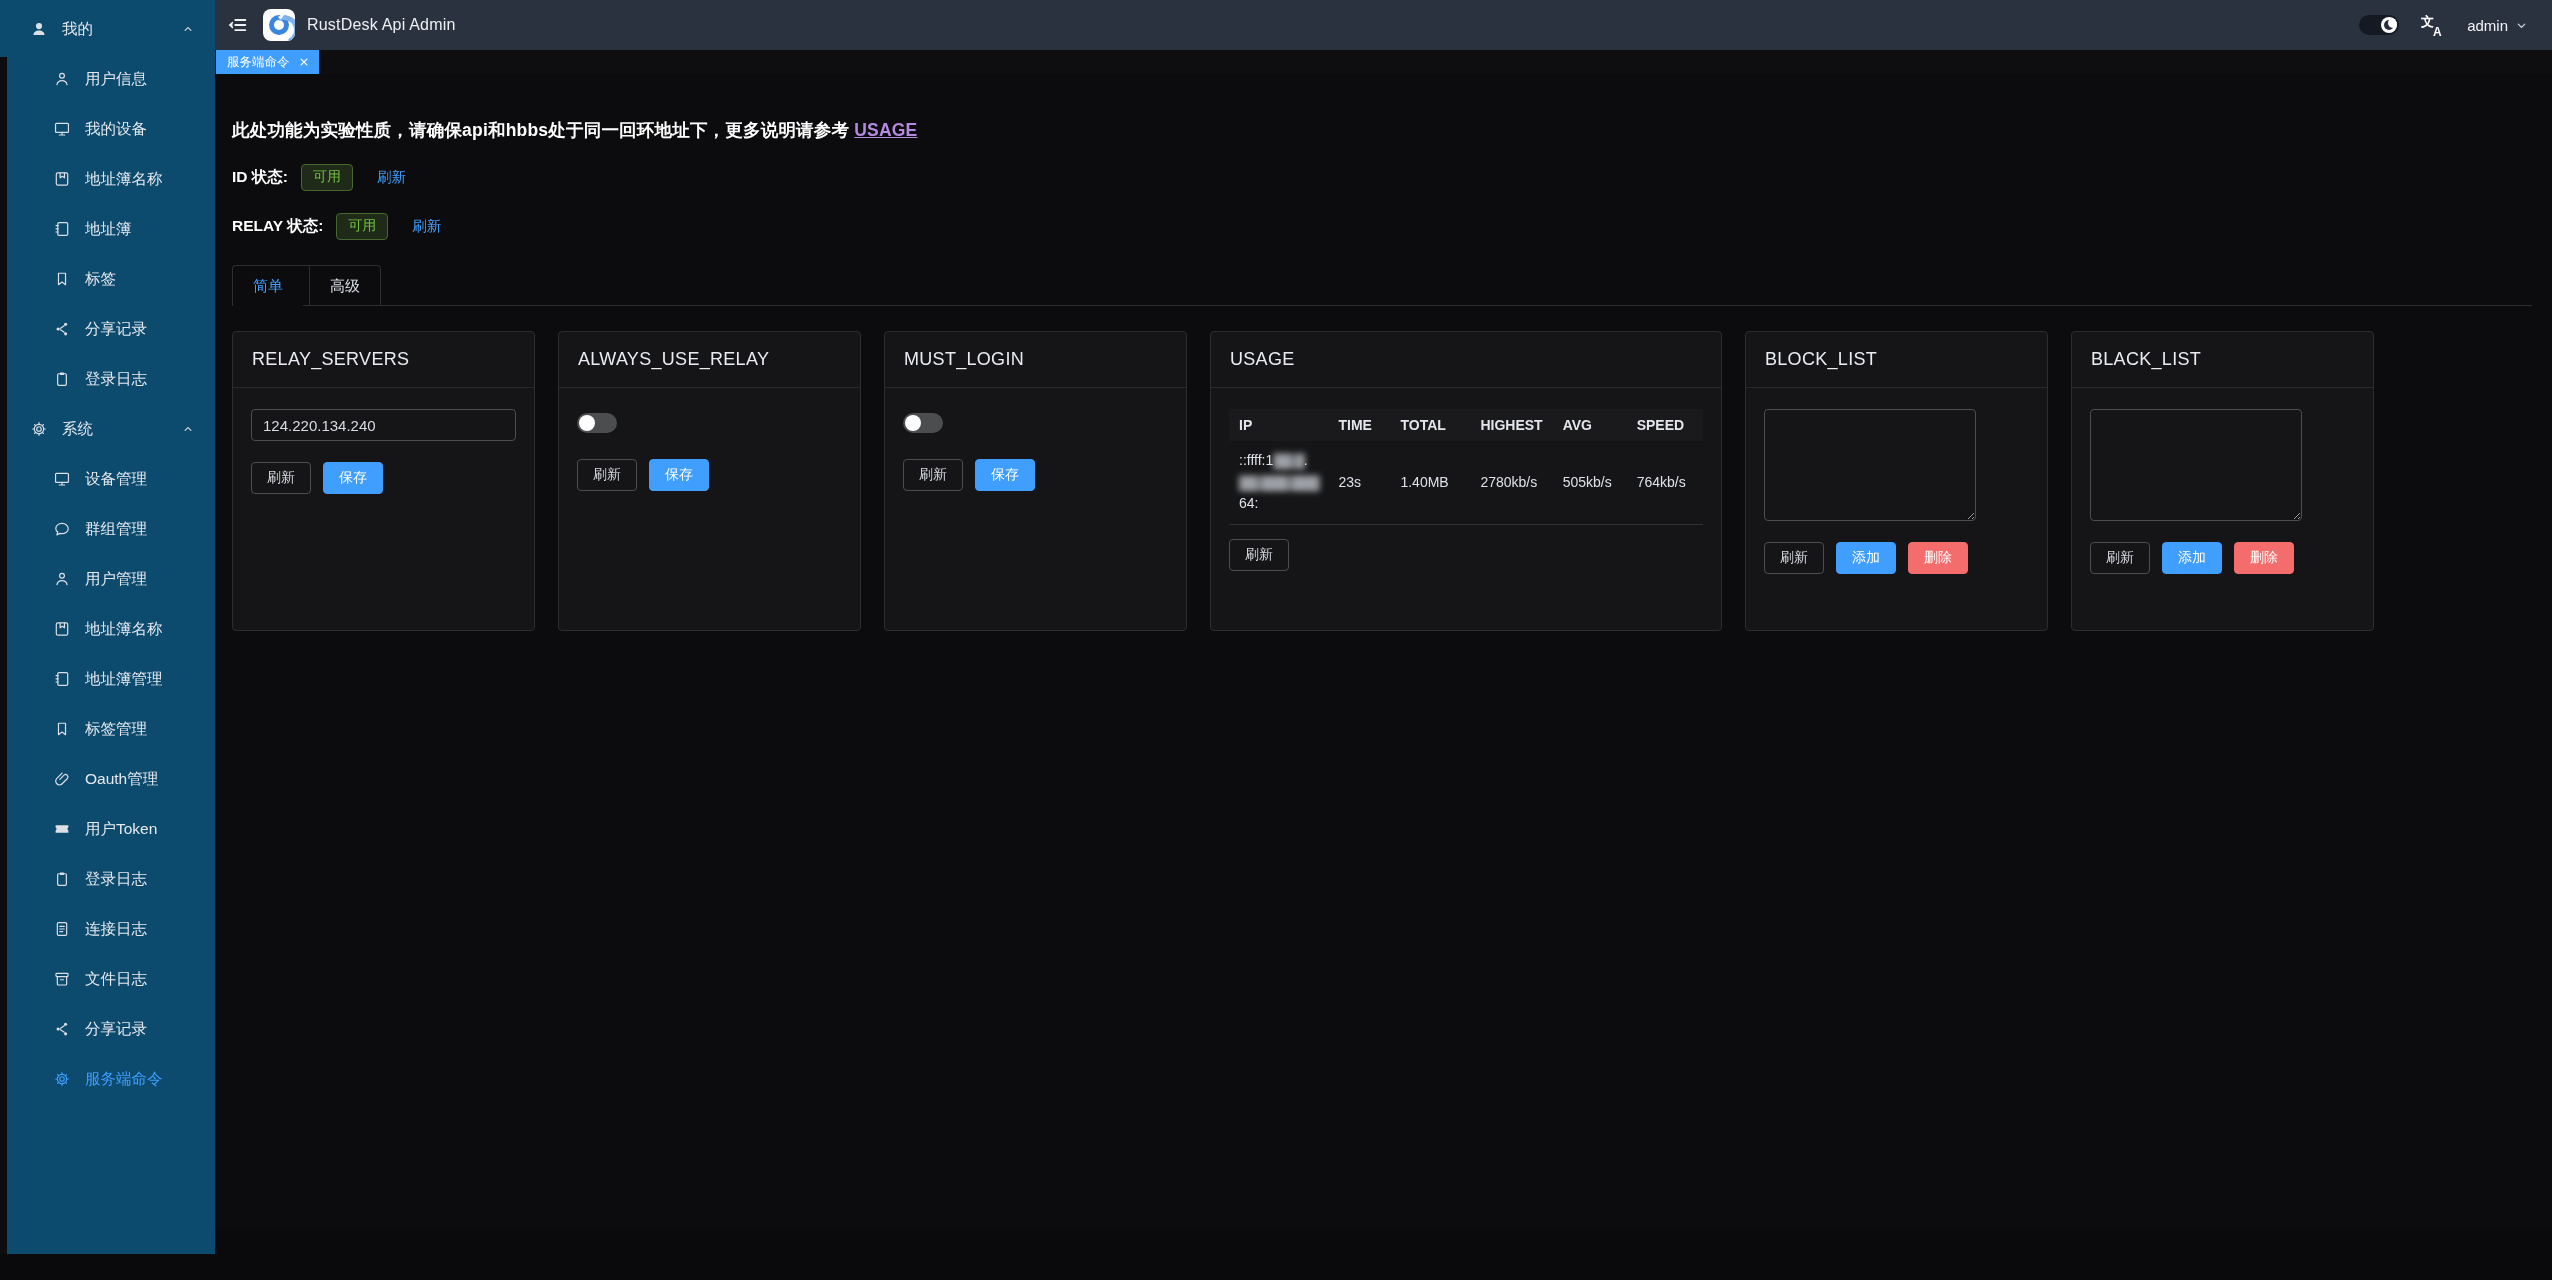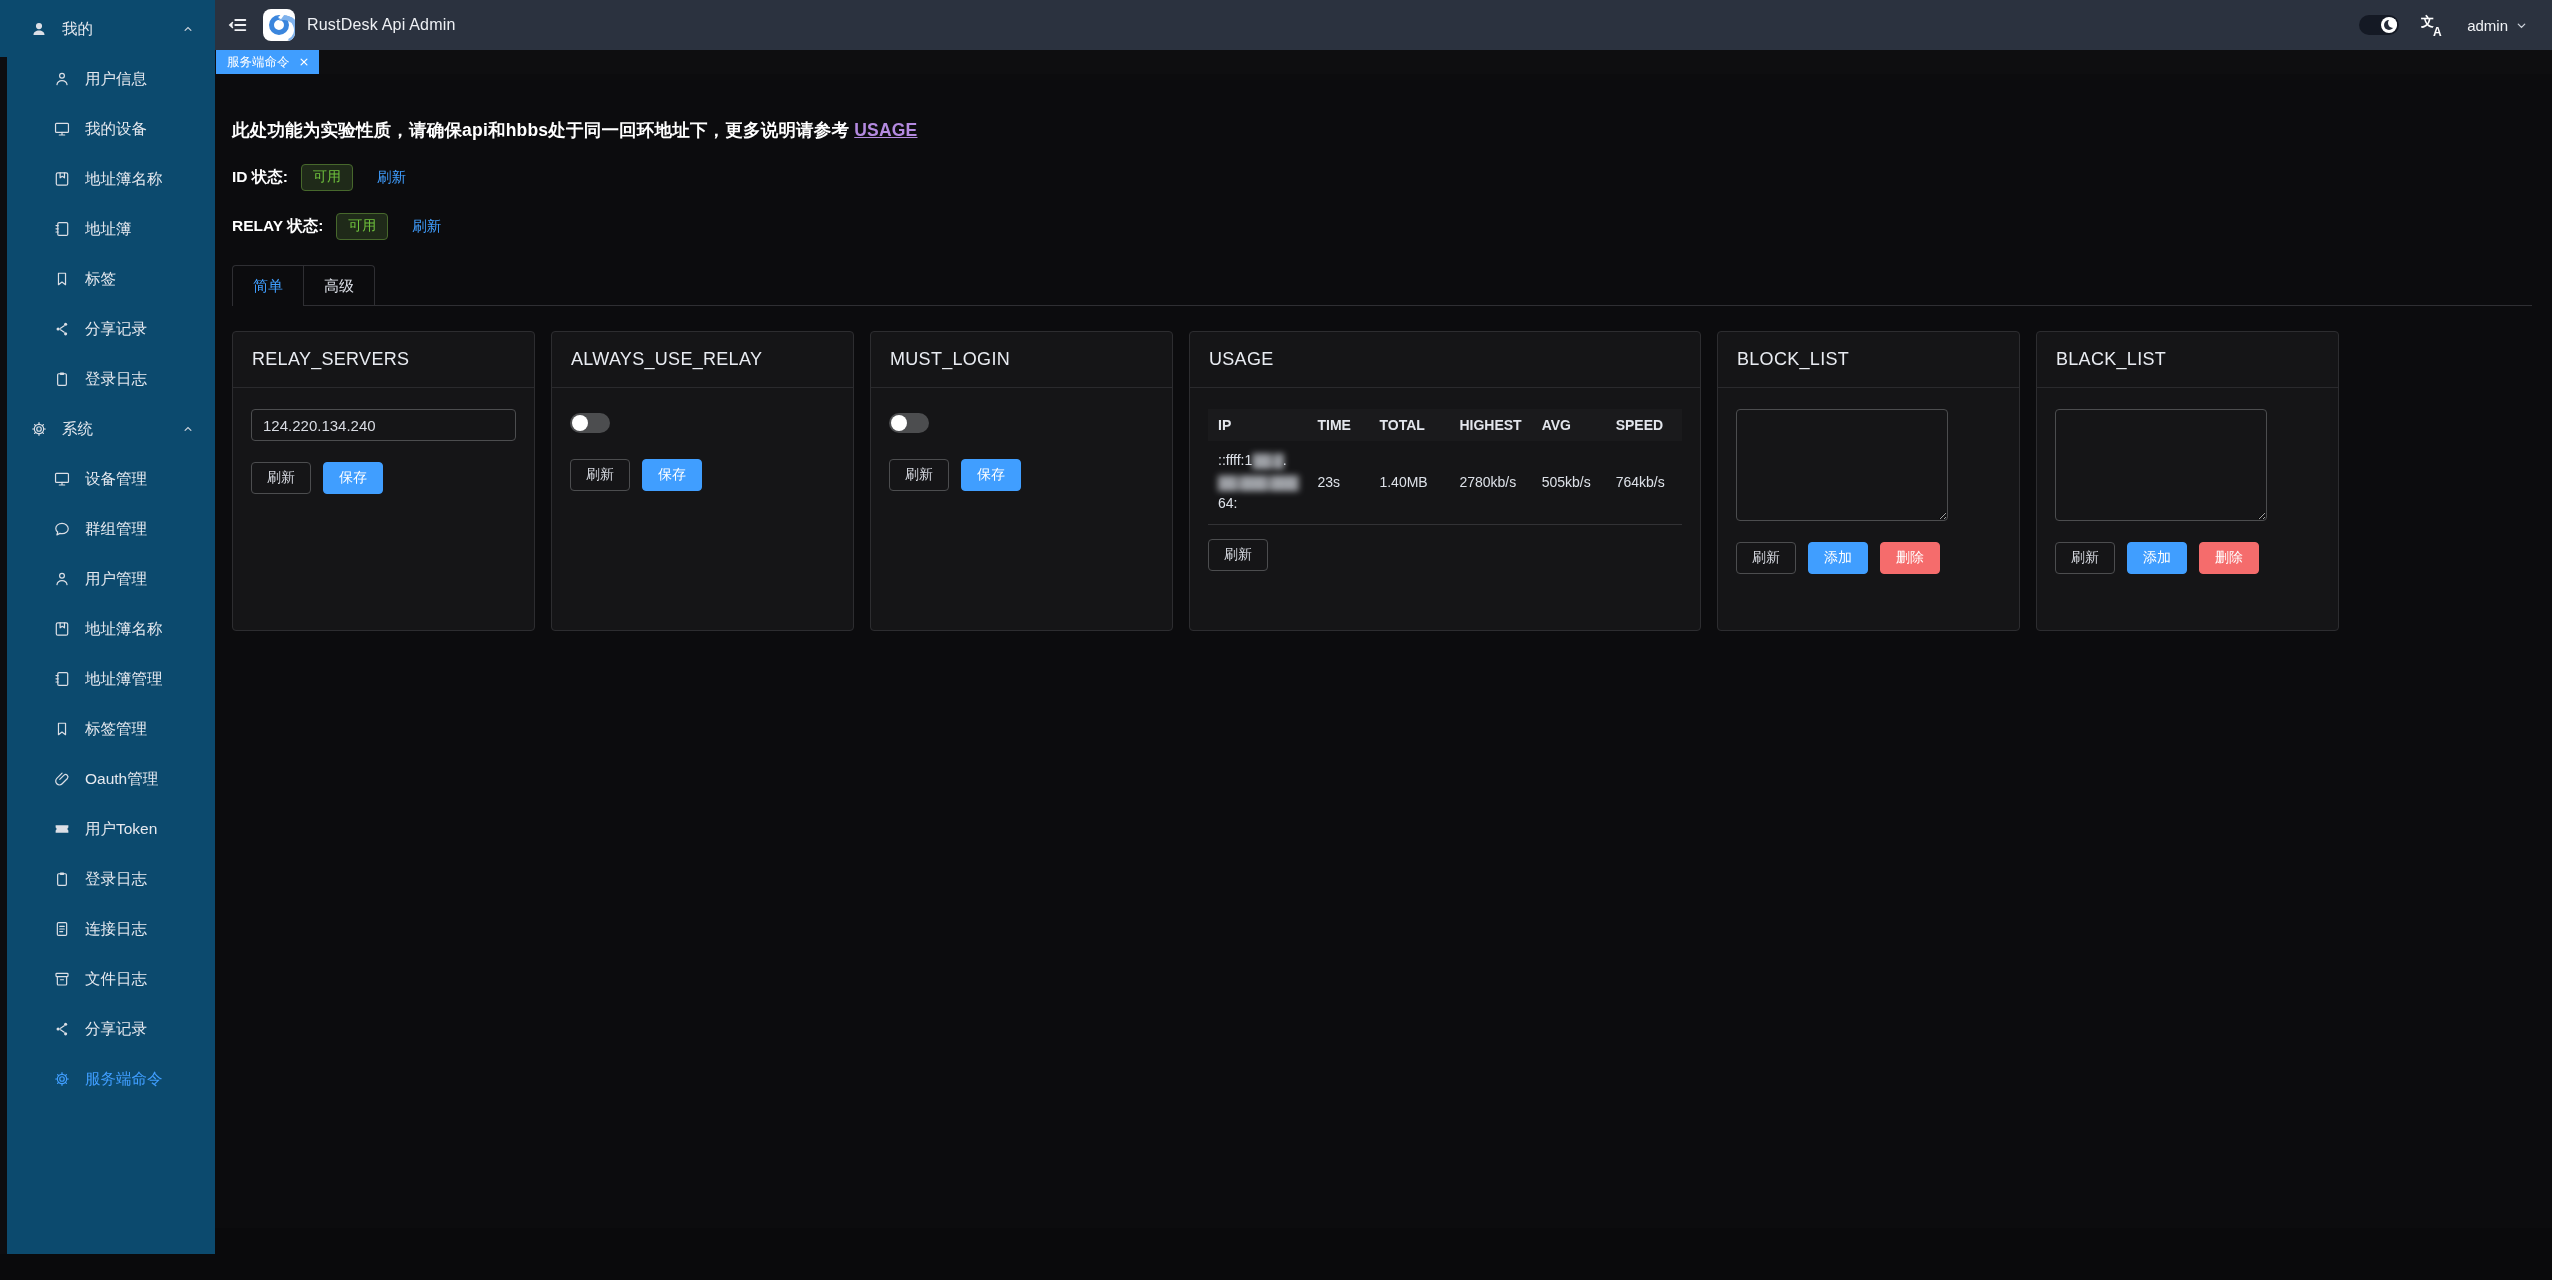--- a/index.html
+++ b/index.html
@@ -50,27 +50,27 @@
   .notice { color:#ffffff; font-weight:700; font-size:17.5px; letter-spacing:.2px; }
   .wiki-link { color:#b48ae0; text-decoration:underline; cursor:pointer; font-weight:700; }
 
   .status-row { display:flex; align-items:center; margin-top:21px; height:28px; }
   .status-label { color:#ffffff; font-weight:700; font-size:15.5px; margin-right:13px; }
   .badge-success { display:inline-flex; align-items:center; height:27px; padding:0 11px; border-radius:4px; background:#1f2a19; border:1px solid #47682c; color:#6fc13d; font-size:14px; }
   .refresh-link { color:#409eff; font-size:14.5px; margin-left:24px; cursor:pointer; text-decoration:none; }
 
   
   .mode-tabs { margin-top:25px; border-bottom:1px solid #2f2f33; height:41px; display:flex; }
-  .mode-tabs-nav { display:inline-flex; border:1px solid #2f2f33; border-bottom:none; border-radius:4px 4px 0 0; margin-bottom:-1px; }
+  .mode-tabs-nav { display:inline-flex; border:1px solid #2f2f33; border-bottom:none; border-radius:4px 4px 0 0; margin-bottom:-1px;gap:6px; }
   .mode-tab { height:40px; line-height:40px; padding:0 20px; font-size:15px; color:#dde1e8; cursor:pointer; border-bottom:1px solid #2f2f33; border-left:1px solid #2f2f33; }
   .mode-tab:first-child { border-left:none; }
   .mode-tab.active { color:#409eff; border-bottom-color:#0c0c0e; }
 
   
-  .cards { margin-top:25px; display:flex; gap:16px; align-items:flex-start; }
+  .cards { margin-top:25px; display:flex; gap:23px; align-items:flex-start; }
   .card { background:#151517; border:1px solid #2d2d30; border-radius:4px; height:300px; overflow:hidden; }
   .card.w-sm { width:303px; }
   .card.w-lg { width:512px; }
   .card-header { padding:17px 19px; border-bottom:1px solid #2a2a2d; color:#e9ecf2; font-size:18px; letter-spacing:.3px; }
   .card-body { padding:21px 18px; }
   .btn-row { display:flex; gap:12px; margin-top:21px; }
   .btn { font-family:inherit; font-size:14px; height:32px; padding:0 15px; border-radius:4px; cursor:pointer; background:transparent; border:1px solid #4c4d4f; color:#d6d9e0; }
   .btn.primary { background:#409eff; border-color:#409eff; color:#fff; }
   .btn.danger { background:#f56c6c; border-color:#f56c6c; color:#fff; }
 

